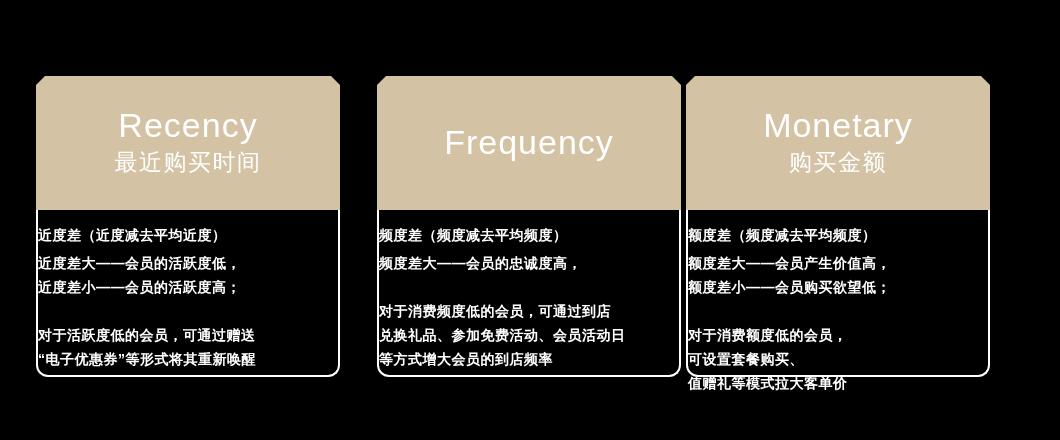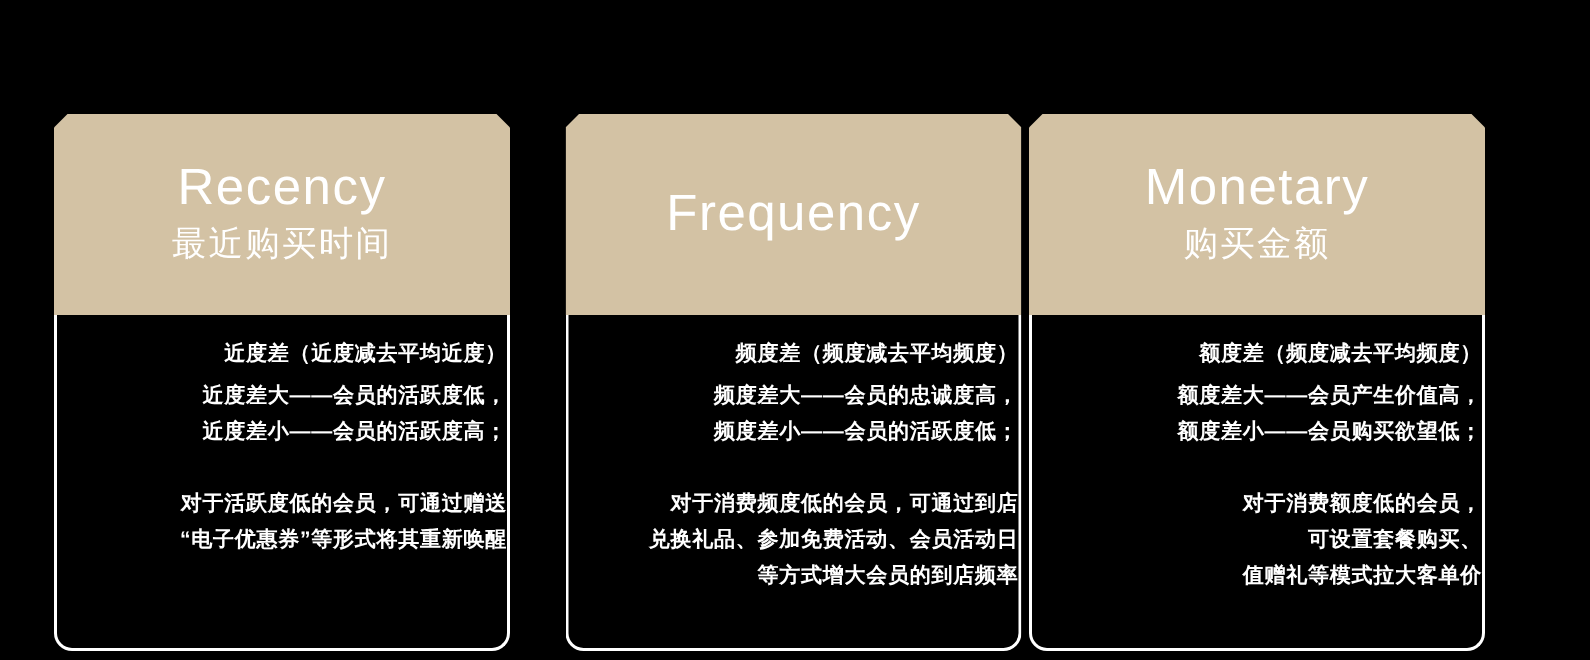--- a/index.html
+++ b/index.html
@@ -42,27 +42,27 @@
     line-height: 1.05;
   }
   .card-subtitle {
     font-size: 23px;
     font-weight: 400;
     letter-spacing: 1.5px;
     margin-top: 3px;
   }
   .card-body {
     box-sizing: border-box;
-    height: 224px;
+    height: 167px;
     border: 2px solid #ffffff;
     border-top: none;
     border-radius: 0 0 12px 12px;
     background: #000000;
     padding-top: 13px;
-    text-align: right;
+    text-align: left;
     color: #ffffff;
     font-size: 14px;
     font-weight: 700;
   }
   .para {
     margin: 0;
     line-height: 24px;
     letter-spacing: 0.5px;
   }
   .para-2 { margin-top: 4px; }
@@ -97,21 +97,20 @@
   <div class="card card-2">
     <div class="card-header">
       <div class="card-title">Frequency</div>
     </div>
     <div class="card-body">
       <p class="para para-1">
         <span class="line">频度差（频度减去平均频度）</span>
       </p>
       <p class="para para-2">
         <span class="line">频度差大——会员的忠诚度高，</span>
-        <span class="line">频度差小——会员的活跃度低；</span>
       </p>
       <p class="para para-3">
         <span class="line">对于消费频度低的会员，可通过到店</span>
         <span class="line">兑换礼品、参加免费活动、会员活动日</span>
         <span class="line">等方式增大会员的到店频率</span>
       </p>
     </div>
   </div>
 
   <div class="card card-3">

